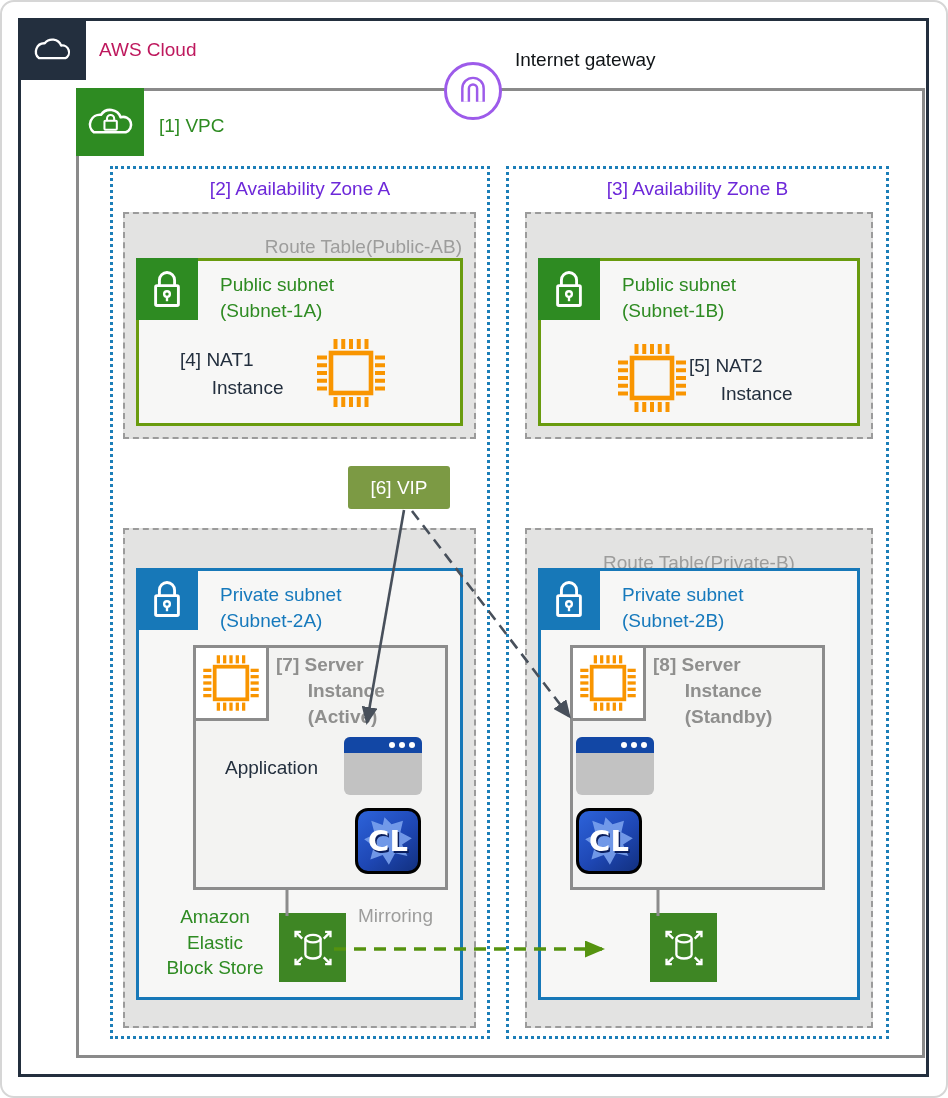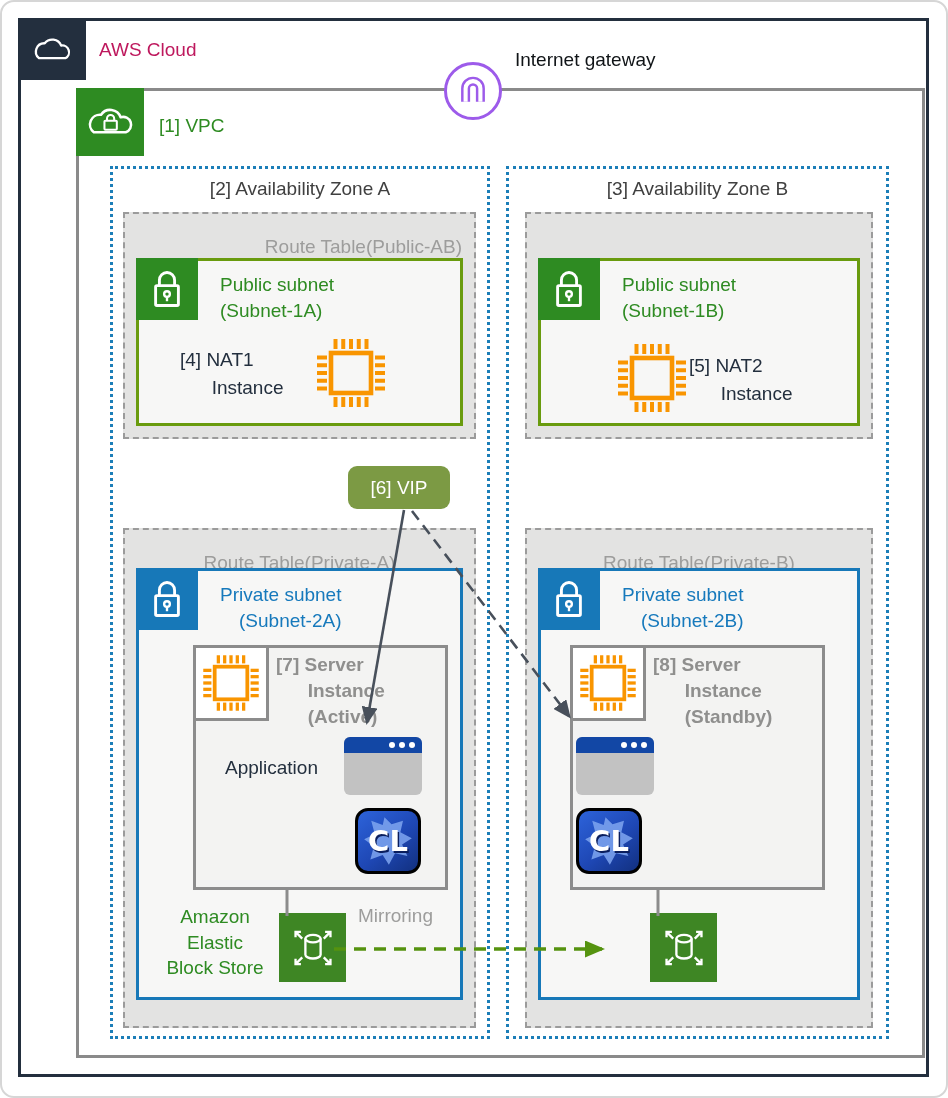--- a/index.html
+++ b/index.html
@@ -25,21 +25,21 @@
   
   .vpc { left:27px; top:67px; width:849px; height:970px; border:3px solid #8a8a8a; background:#fff;margin-left:28px; }
   .vpc-icon { left:-3px; top:-3px; width:68px; height:68px; background:#2e8b22;
               display:flex; align-items:center; justify-content:center; }
   .vpc-label { left:80px; top:24px; font-size:19px; color:#2e8b22; }
 
   
   .zone { border:3px dotted #1c7eb8; }
   .zone-a { left:31px; top:75px; width:380px; height:873px; }
   .zone-b { left:427px; top:75px; width:383px; height:873px; }
-  .zone-label { left:0; right:0; top:9px; text-align:center; color:#404040; font-size:19px; }
+  .zone-label { left:0; right:0; top:9px; text-align:center; color:#6d28d9; font-size:19px; }
 
   
   .route-table { background:#e3e3e2; border:2px dashed #9b9b9b; }
   .rt-pub-a  { left:10px; top:43px;  width:353px; height:227px; }
   .rt-pub-b  { left:16px; top:43px;  width:348px; height:227px; }
   .rt-priv-a { left:10px; top:359px; width:353px; height:500px; }
   .rt-priv-b { left:16px; top:359px; width:348px; height:500px; }
   .rt-title { left:0; right:0; top:22px; color:#9d9d9c; font-size:19px; }
   .rt-title.right  { text-align:right; padding-right:12px; }
   .rt-title.center { text-align:center; }
@@ -51,21 +51,21 @@
   .sub-pub-a  { left:11px; top:44px; width:327px; height:168px; }
   .sub-pub-b  { left:11px; top:44px; width:322px; height:168px; }
   .sub-priv-a { left:11px; top:38px; width:327px; height:432px; }
   .sub-priv-b { left:11px; top:38px; width:322px; height:432px; }
   .lock-badge { left:-3px; top:-3px; width:62px; height:62px;
                 display:flex; align-items:center; justify-content:center; }
   .lock-badge.green { background:#2e8b22; }
   .lock-badge.blue  { background:#1778b8; }
   .subnet-title { left:81px; top:11px; font-size:19px; line-height:1.38; white-space:pre; }
   .subnet-title.green { color:#2e8b22; }
-  .subnet-title.blue  { color:#1679bc;text-align:right; }
+  .subnet-title.blue  { color:#1679bc; }
 
   .nat-label { font-size:19px; color:#232f3e; line-height:1.45; white-space:pre; }
   .nat-a { left:41px; top:85px; }
   .nat-b { left:148px; top:91px; }
   .chip-a { left:174px; top:74px; }
   .chip-b { left:73px;  top:79px; }
   .chip { width:76px; height:76px; display:flex; align-items:center; justify-content:center; }
 
   
   .server-box { background:#f3f3f2; border:3px solid #8c8c8c; }
@@ -95,21 +95,21 @@
   
   .ebs-icon { width:67px; height:69px; background:#3e8624;
               display:flex; align-items:center; justify-content:center; }
   .ebs-a { left:140px; top:342px; }
   .ebs-b { left:109px; top:342px; }
   .ebs-label { left:12px; top:333px; width:128px; text-align:center;
                color:#2e8b22; font-size:19px; line-height:1.35; white-space:pre; }
   .mirroring-label { left:219px; top:334px; font-size:19px; color:#9d9d9c; }
 
   
-  .vip { left:346px; top:464px; width:102px; height:43px; background:#7c9a44; border-radius:9px;
+  .vip { left:346px; top:464px; width:102px; height:43px; background:#7c9a44; border-radius:3px;
          display:flex; align-items:center; justify-content:center; z-index:5;
          color:#ffffff; font-size:19px; }
 
   .overlay { position:absolute; left:0; top:0; z-index:10; pointer-events:none; }
   .defs-hidden { position:absolute; width:0; height:0; overflow:hidden; }
 </style>
 </head>
 <body>
 
 <svg class="defs-hidden" aria-hidden="true">
@@ -208,21 +208,20 @@
       Instance</div>
             <div class="abs chip chip-a">
               <svg width="76" height="76">
                   <use href="#sym-chip"></use>
                 </svg>
             </div>
           </div>
         </div>
 
         <div class="abs route-table rt-priv-a">
-          <div class="abs rt-title center">Route Table(Private-A)</div>
           <div class="abs subnet private sub-priv-a">
             <div class="abs lock-badge blue">
               <svg width="54" height="54">
                   <use href="#sym-lock"></use>
                 </svg>
             </div>
             <div class="abs subnet-title blue">Private subnet
 (Subnet-2A)</div>
 
             <div class="abs server-box server-a">

